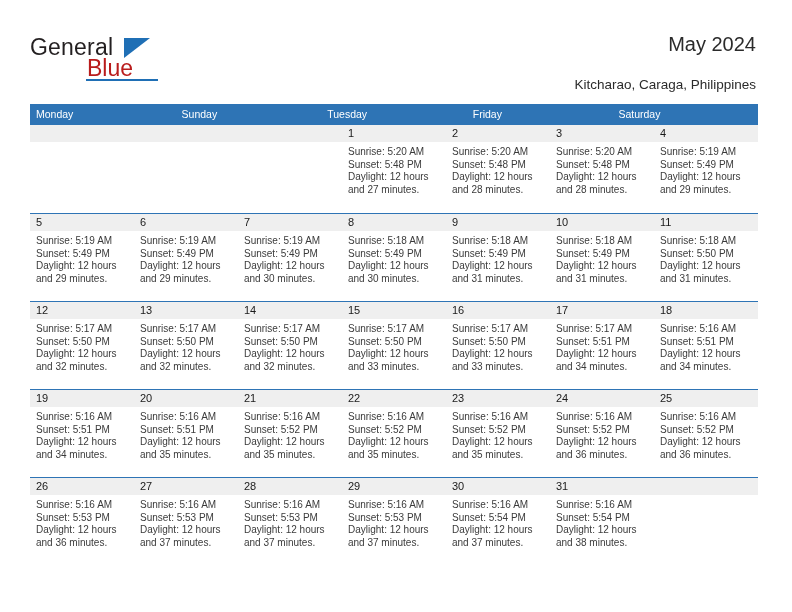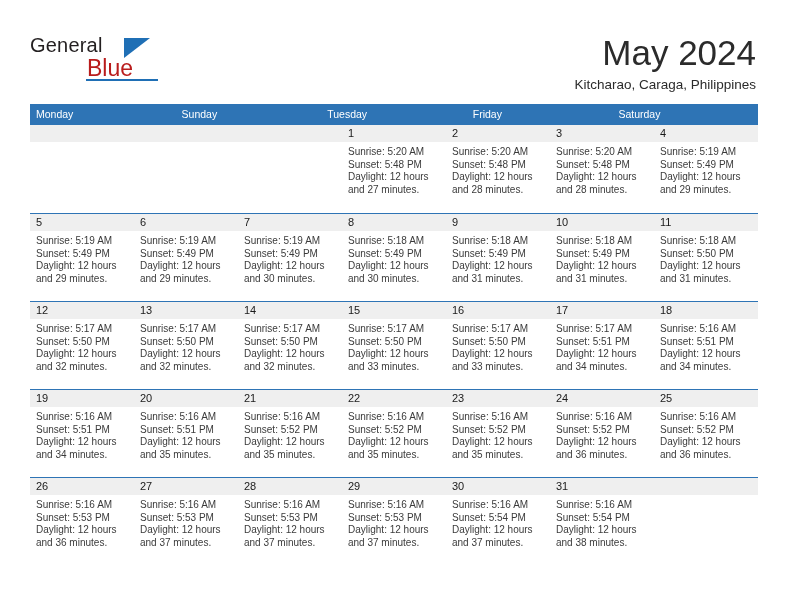--- a/index.html
+++ b/index.html
@@ -31,21 +31,21 @@
   .logo {
     position: absolute;
     left: 30px;
     top: 34px;
     width: 180px;
     height: 50px;
   }
   .logo-general {
     position: absolute;
     left: 0; top: 0;
-    font-size: 20px;
+    font-size: 23px;
     letter-spacing: .2px;
     color: #231f20;
     font-family: "Liberation Sans", sans-serif;
   }
   .logo-blue {
     position: absolute;
     left: 57px;
     top: 21px;
     font-size: 23px;
     color: #b91c1c;
@@ -66,21 +66,21 @@
     top: 45px;
     width: 72px;
     height: 2px;
     background: #1f6fb5;
   }
 
   .title {
     position: absolute;
     right: 36px;
     top: 33px;
-    font-size: 35px;
+    font-size: 20px;
     color: #2b2b2b;
     text-align: right;
     white-space: nowrap;
   }
   .subtitle {
     position: absolute;
     right: 36px;
     top: 77px;
     font-size: 13.5px;
     color: #2b2b2b;

